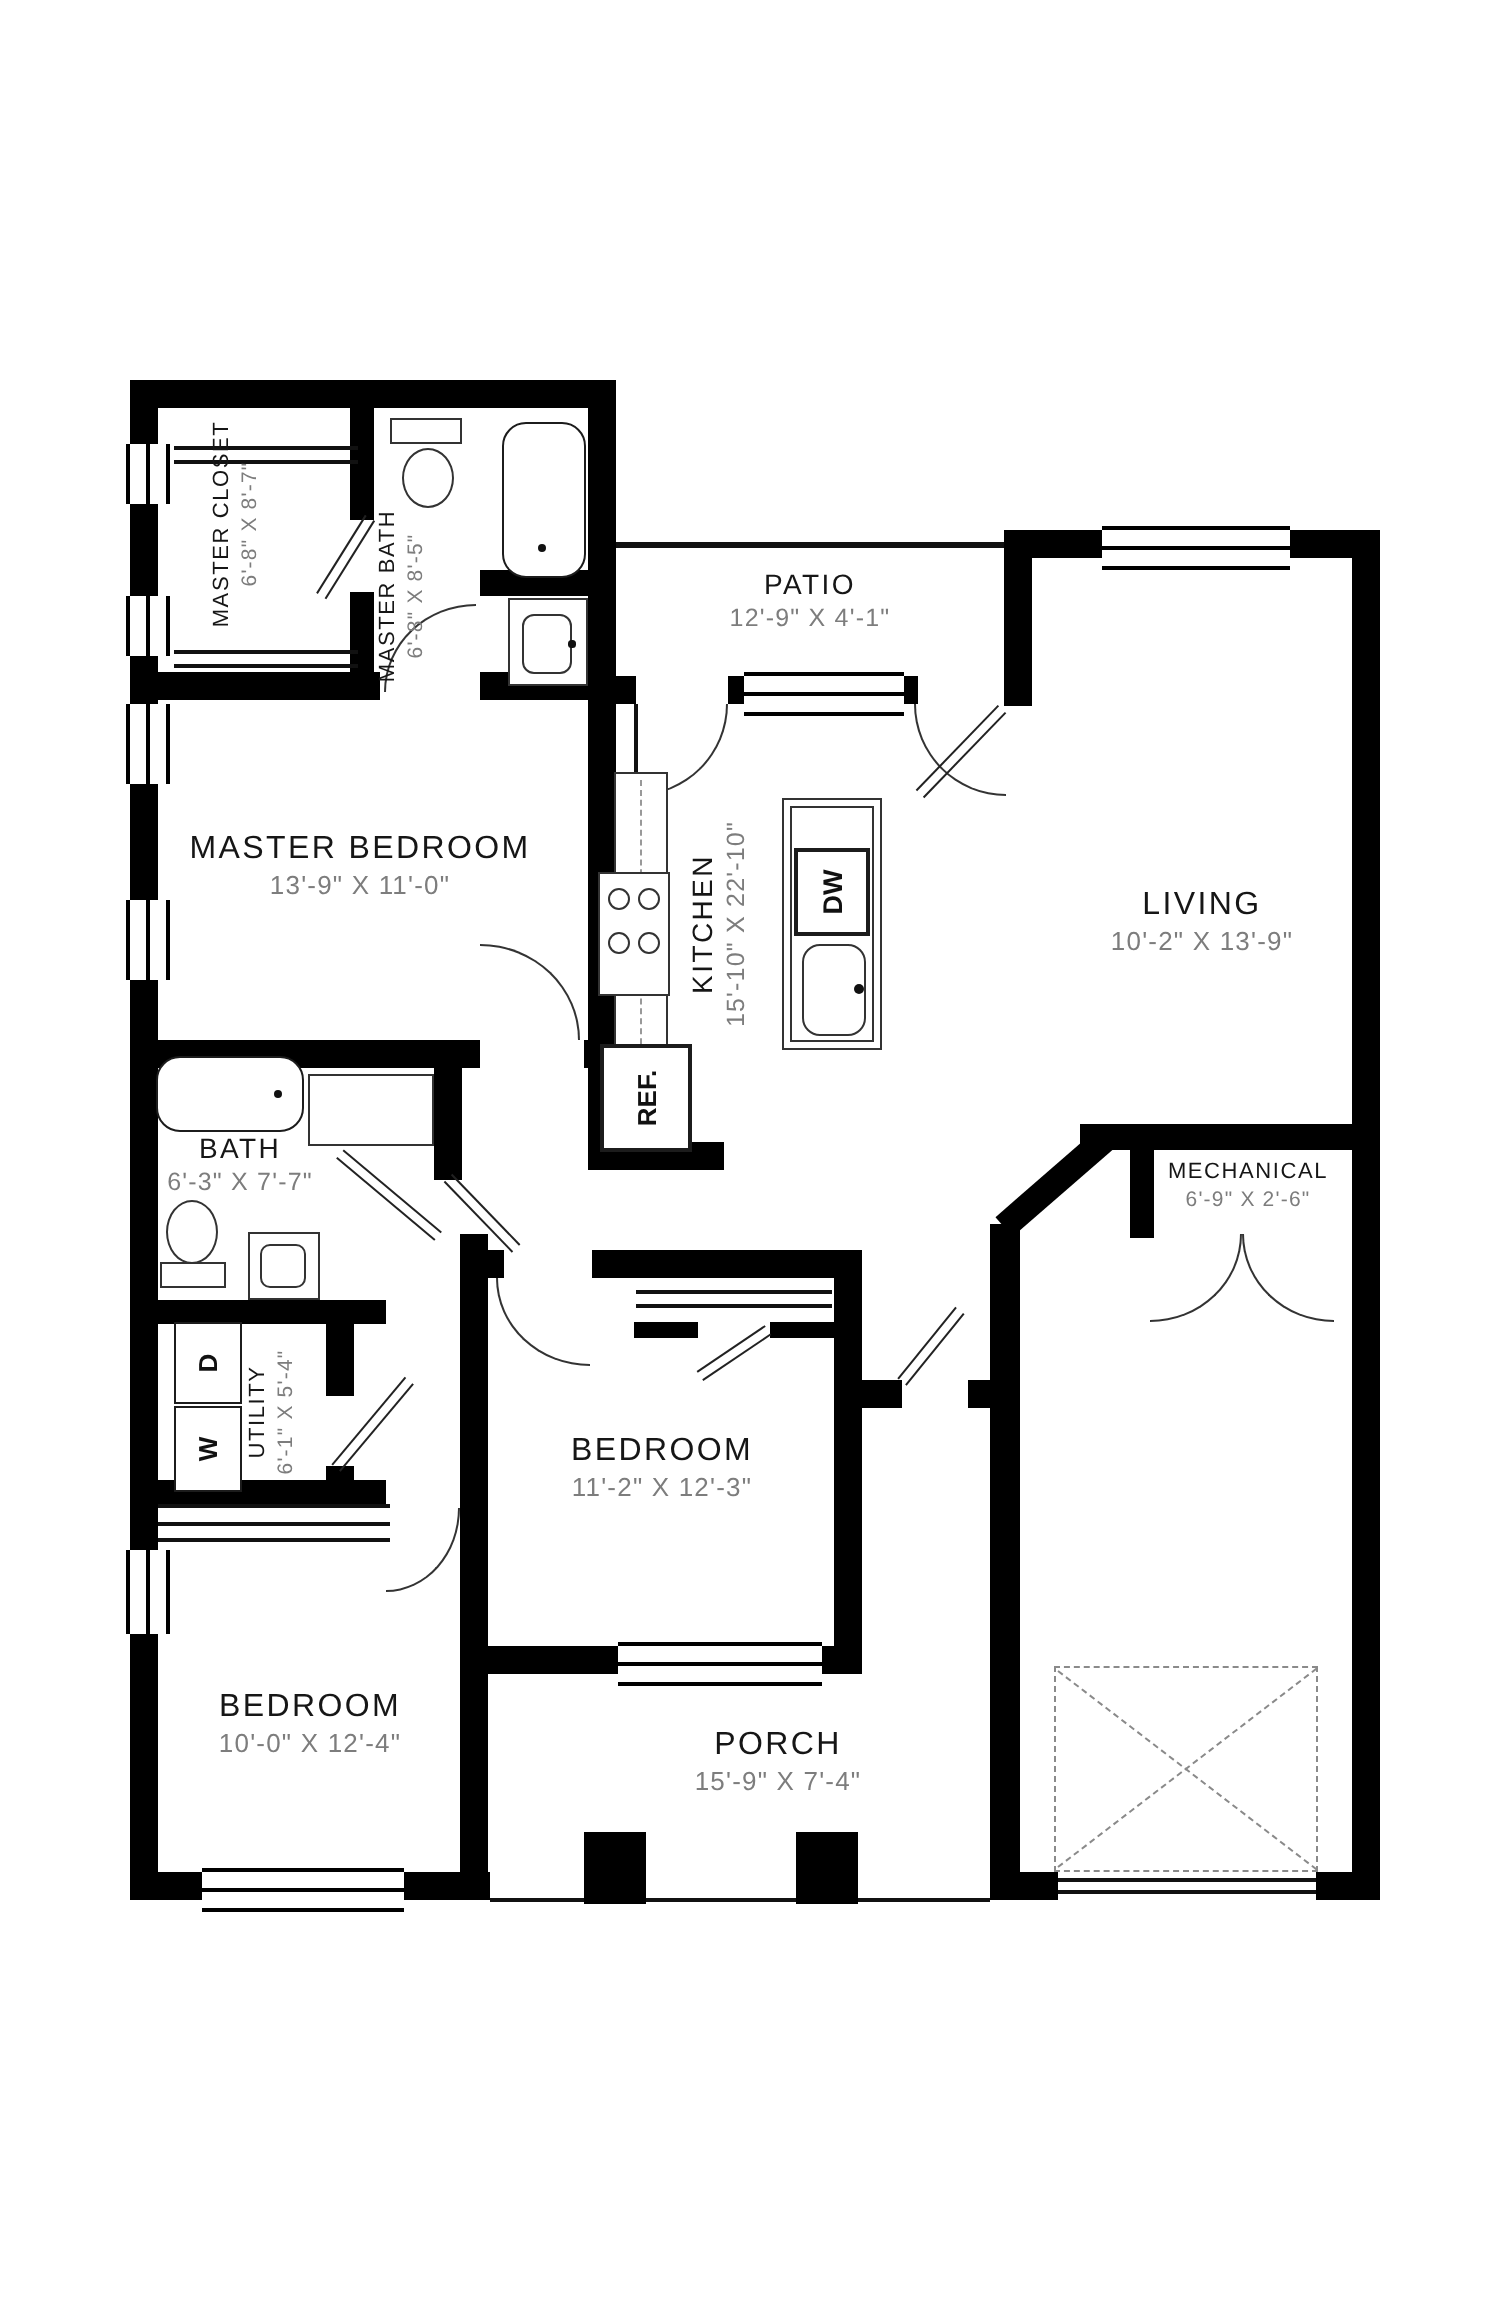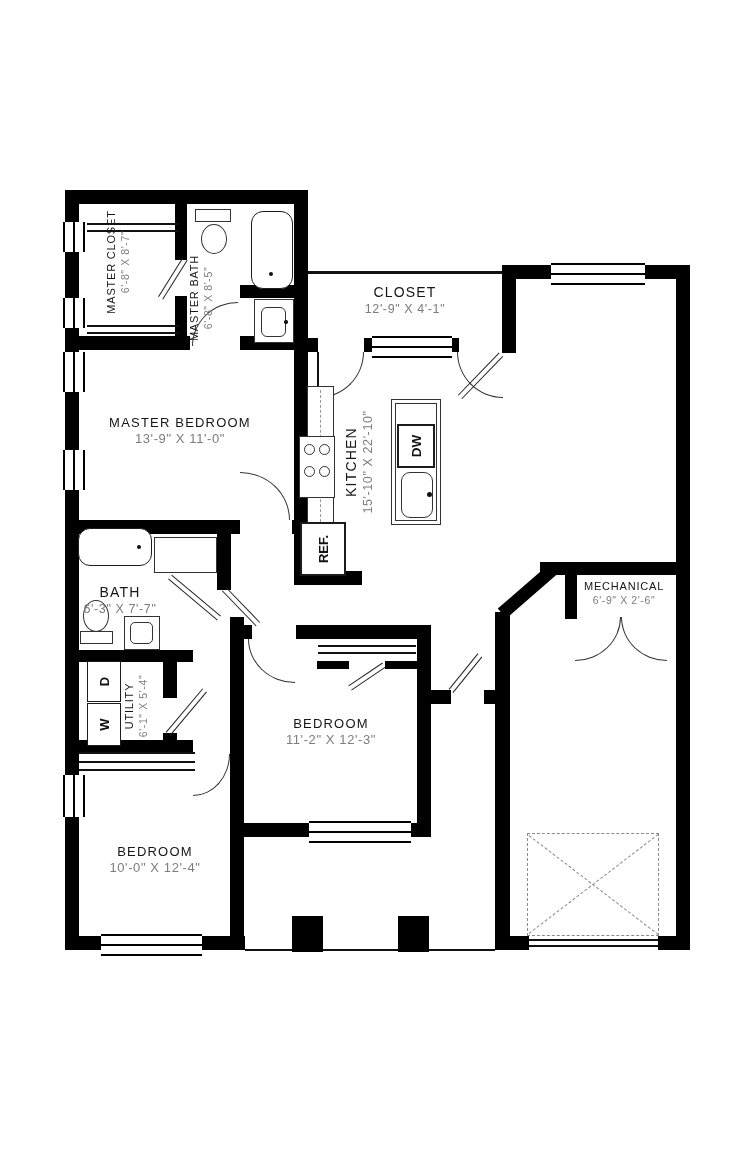--- a/index.html
+++ b/index.html
@@ -16,21 +16,21 @@
   .ell{border-radius:50%;}
   .dot{position:absolute;background:#111;border-radius:50%;z-index:3;}
   .arc{position:absolute;z-index:2;box-sizing:border-box;background:transparent;}
   .leaf{position:absolute;height:6px;border-top:1.5px solid #222;border-bottom:1.5px solid #222;
         background:transparent;transform-origin:0 50%;z-index:2;box-sizing:border-box;}
   .dashbox{position:absolute;border:1.6px dashed #8a8a8a;z-index:1;box-sizing:border-box;}
   .dashline{position:absolute;border-top:1.6px dashed #8a8a8a;transform-origin:0 50%;z-index:1;}
   .lbl{position:absolute;text-align:center;z-index:4;line-height:1.25;}
   .lbl .nm{display:block;color:#161616;letter-spacing:1.2px;white-space:nowrap;}
   .lbl .dm{display:block;color:#7d7d7d;letter-spacing:0.6px;white-space:nowrap;}
-  .lg .nm{font-size:13px;} .lg .dm{font-size:13px;}
+  .lg .nm{font-size:16px;} .lg .dm{font-size:13px;}
   .md .nm{font-size:14px;} .md .dm{font-size:12.5px;}
   .sm .nm{font-size:11px;letter-spacing:0.8px;} .sm .dm{font-size:10.5px;}
   .vlbl{transform:rotate(-90deg);}
   .app{position:absolute;display:flex;align-items:center;justify-content:center;
        font-weight:bold;color:#111;z-index:4;white-space:nowrap;}
 </style>
 </head>
 <body>
 
 <div class="stage">
@@ -196,45 +196,53 @@
 
   <div class="lbl sm vlbl" style="left:64px;top:245px;width:116px;height:34px;">
     <span class="nm">MASTER CLOSET</span>
       <span class="dm">6'-8" X 8'-7"</span>
   </div>
   <div class="lbl sm vlbl" style="left:149px;top:281px;width:112px;height:34px;">
     <span class="nm">MASTER BATH</span>
       <span class="dm">6'-8" X 8'-5"</span>
   </div>
   <div class="lbl md" style="left:335px;top:284px;width:140px;">
-    <span class="nm">CLOSET</span>
+    <span class="nm">PATIO</span>
       <span class="dm">12'-9" X 4'-1"</span>
   </div>
   <div class="lbl lg" style="left:80px;top:415px;width:200px;">
     <span class="nm">MASTER BEDROOM</span>
       <span class="dm">13'-9" X 11'-0"</span>
   </div>
   <div class="lbl md vlbl" style="left:292px;top:443px;width:140px;height:38px;">
     <span class="nm">KITCHEN</span>
       <span class="dm">15'-10" X 22'-10"</span>
   </div>
-  <div class="lbl md" style="left:70px;top:584px;width:100px;">
+  <div class="lbl lg" style="left:516px;top:443px;width:170px;">
+    <span class="nm">LIVING</span>
+      <span class="dm">10'-2" X 13'-9"</span>
+  </div>
+  <div class="lbl md" style="left:70px;top:566px;width:100px;">
     <span class="nm">BATH</span>
       <span class="dm">6'-3" X 7'-7"</span>
   </div>
   <div class="lbl sm" style="left:564px;top:580px;width:120px;">
     <span class="nm">MECHANICAL</span>
       <span class="dm">6'-9" X 2'-6"</span>
   </div>
   <div class="lbl sm vlbl" style="left:96px;top:691px;width:84px;height:30px;">
     <span class="nm">UTILITY</span>
       <span class="dm">6'-1" X 5'-4"</span>
   </div>
   <div class="lbl lg" style="left:251px;top:716px;width:160px;">
     <span class="nm">BEDROOM</span>
       <span class="dm">11'-2" X 12'-3"</span>
   </div>
   <div class="lbl lg" style="left:75px;top:844px;width:160px;">
     <span class="nm">BEDROOM</span>
       <span class="dm">10'-0" X 12'-4"</span>
   </div>
+  <div class="lbl lg" style="left:309px;top:863px;width:160px;">
+    <span class="nm">PORCH</span>
+      <span class="dm">15'-9" X 7'-4"</span>
+  </div>
 
 </div>
 
 </body></html>

